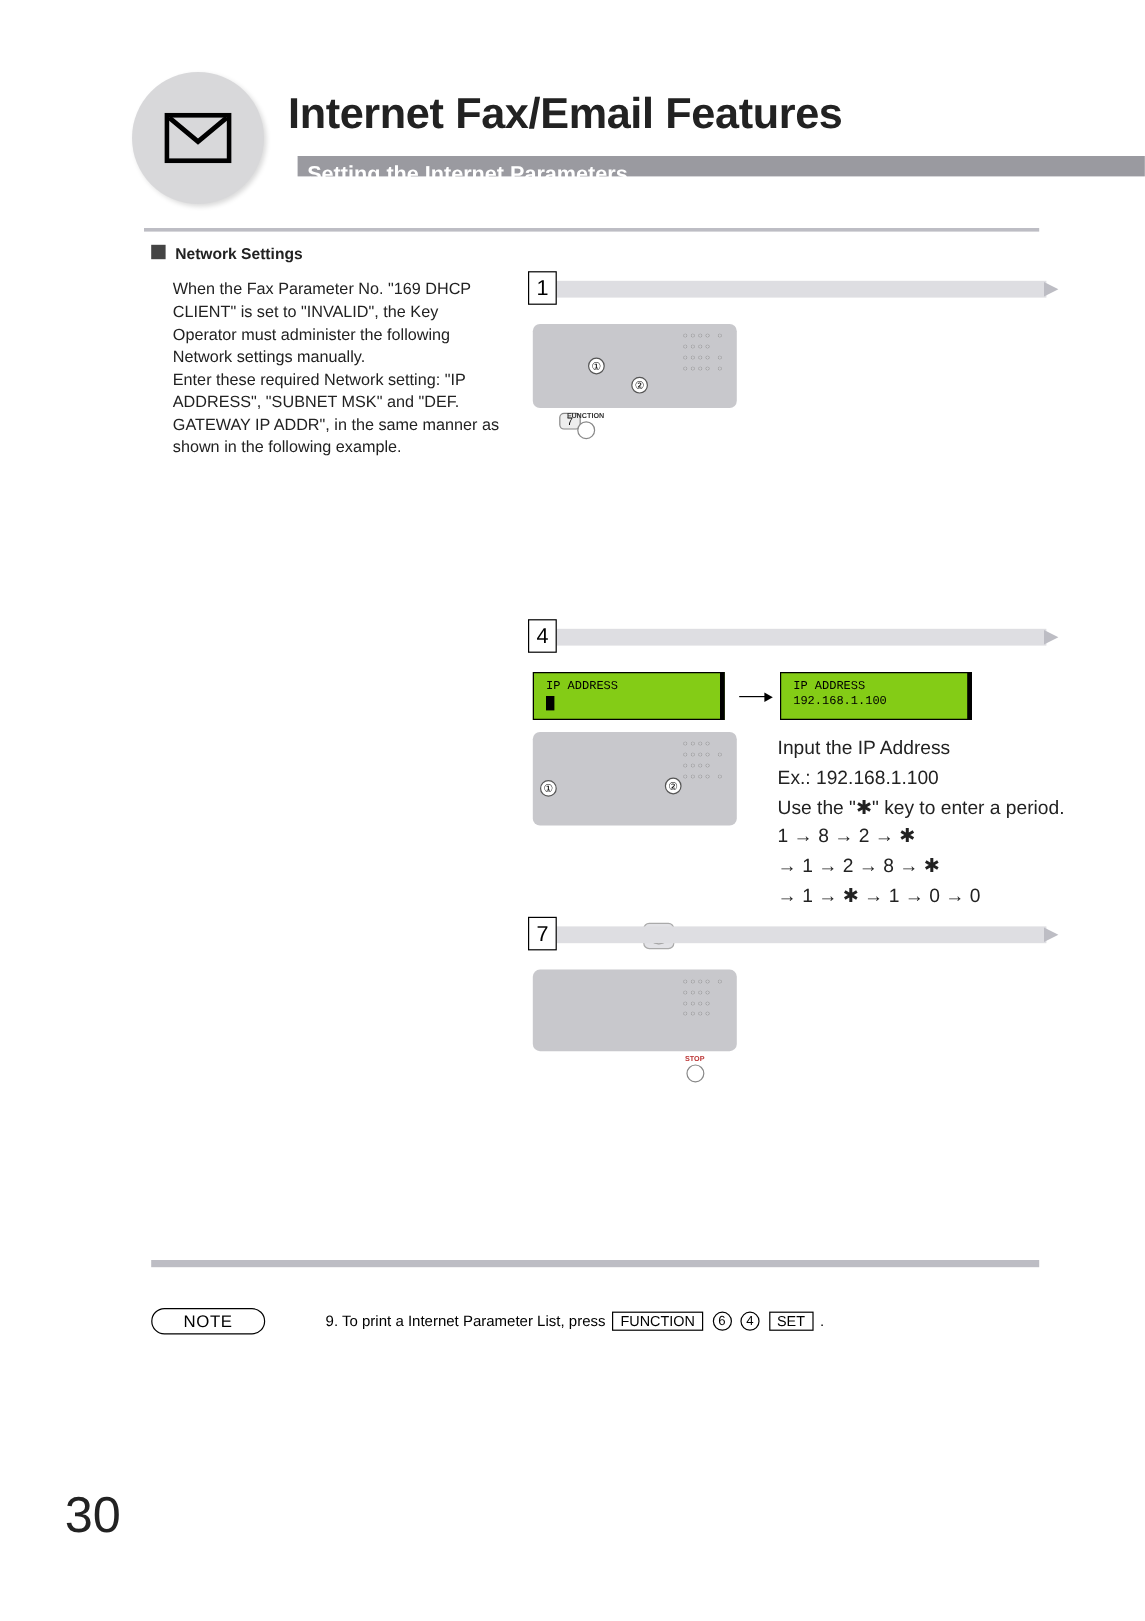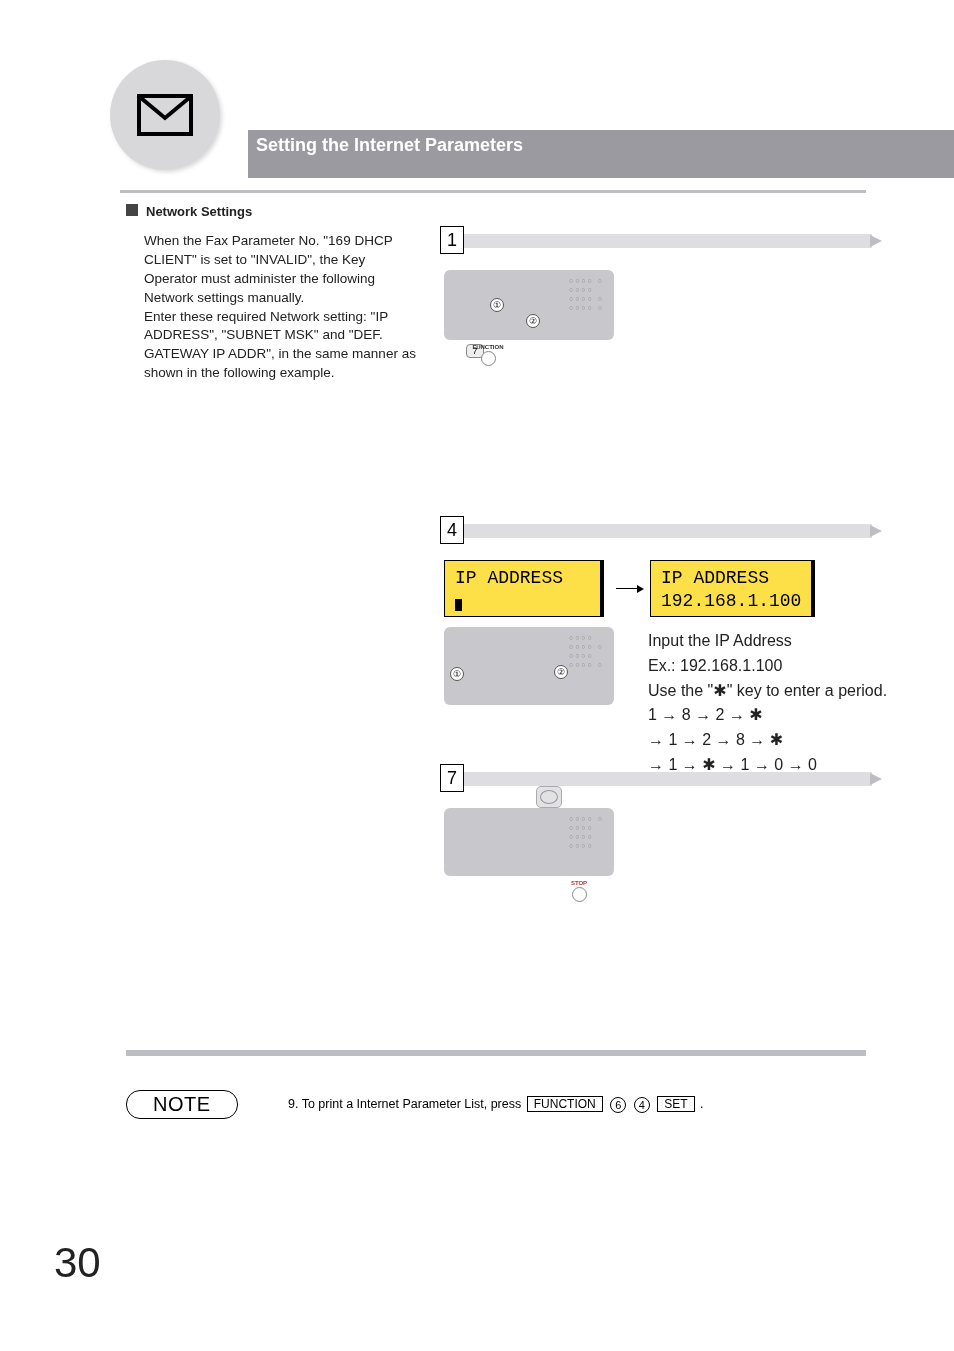--- a/index.html
+++ b/index.html
@@ -37,21 +37,21 @@
     color: #222;
     margin-left: 130px;
     padding-top: 14px;
     letter-spacing: -0.3px;
   }
   .subtitle-bar {
     position: absolute;
     top: 130px;
     left: 248px;
     right: 0;
-    height: 48px;
+    height: 17px;
     background: #9a9aa0;
     color: #fff;
     font-weight: bold;
     font-size: 18px;
     padding-left: 8px;
     padding-top: 5px;
   }
   .sep-line {
     position: absolute;
     top: 190px;
@@ -185,27 +185,27 @@
   .stop-key .btn {
     width: 15px;
     height: 15px;
     background: #fff;
     border: 1px solid #888;
     border-radius: 50%;
     margin: 1px auto;
   }
   .lcd-box {
     display: inline-block;
-    background: #fde047;
+    background: #84cc16;
     border: 1.3px solid #000;
     border-right: 4px solid #000;
     border-bottom: 1.3px solid #000;
     padding: 6px 10px 4px 10px;
     font-family: "Courier New", monospace;
-    font-size: 18px;
+    font-size: 10px;
     line-height: 1.25;
     vertical-align: top;
     min-width: 160px;
     min-height: 40px;
   }
   .lcd-cursor {
     display: inline-block;
     width: 7px;
     height: 12px;
     background: #000;
@@ -258,21 +258,21 @@
     left: 0;
     right: 0;
     height: 6px;
     background: #bdbdc4;
   }
   .note-bubble {
     display: inline-block;
     border: 1.3px solid #000;
     border-radius: 14px;
     padding: 2px 26px;
-    font-size: 20px;
+    font-size: 14px;
     letter-spacing: 0.5px;
     vertical-align: middle;
   }
   .note-text {
     display: inline-block;
     margin-left: 46px;
     font-size: 12.5px;
     vertical-align: middle;
   }
   .key-box {
@@ -310,20 +310,21 @@
 </head>
 <body>
 
 <div class="header-area">
   <div class="icon-circle">
     <svg viewBox="0 0 56 42">
       <rect x="2" y="2" width="52" height="38" fill="none" stroke="#000" stroke-width="4"></rect>
       <path d="M4 4 L28 24 L52 4" fill="none" stroke="#000" stroke-width="4"></path>
     </svg>
   </div>
+  <div class="page-title">Internet Fax/Email Features</div>
 </div>
 
 <div class="subtitle-bar">Setting the Internet Parameters</div>
 
 <div class="sep-line"></div>
 
 <div class="section-heading">Network Settings</div>
 
 <div class="intro-text" style="white-space: pre-line;">When the Fax Parameter No. "169 DHCP CLIENT" is set to "INVALID", the Key Operator must administer the following Network settings manually.
 Enter these required Network setting: "IP ADDRESS", "SUBNET MSK" and "DEF. GATEWAY IP ADDR", in the same manner as shown in the following example.</div>

